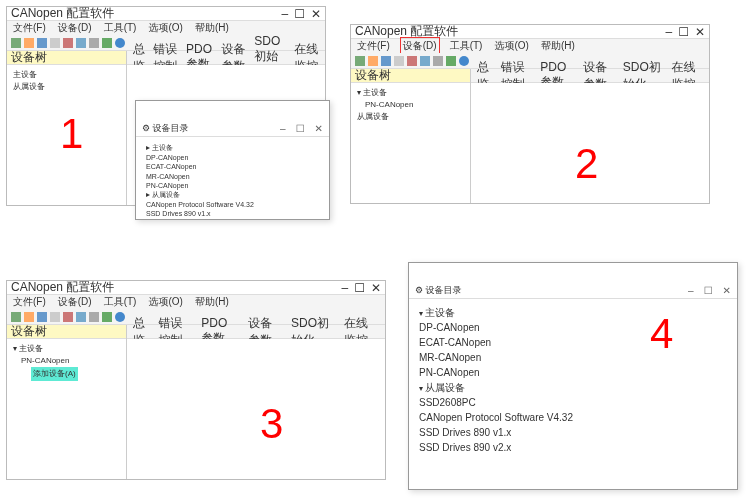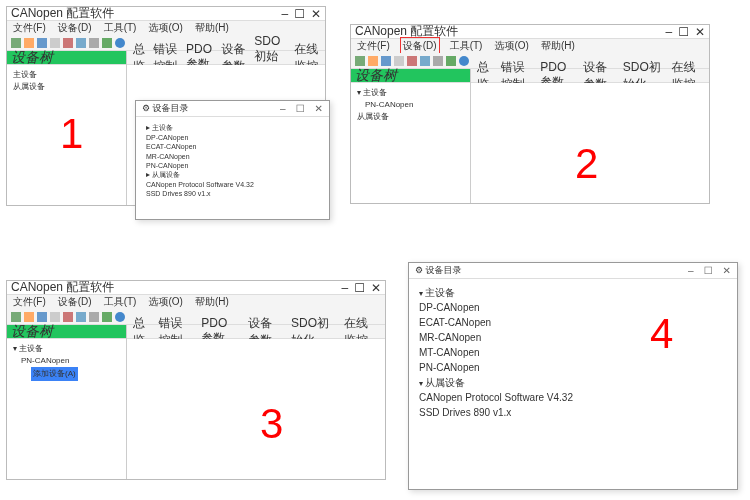--- a/index.html
+++ b/index.html
@@ -8,30 +8,30 @@
   .win { border: 1px solid #bbb; background: #f4f4f4; display: flex; flex-direction: column; }
   .titlebar { height: 14px; background: #fff; border-bottom: 1px solid #ddd; display: flex; align-items: center; padding: 0 4px; justify-content: space-between; font-size: 12px; }
   .titlebar .right { display: flex; gap: 6px; }
   .menubar { height: 14px; display: flex; align-items: center; gap: 8px; padding: 0 4px; font-size: 10px; background: #f4f4f4; }
   .menubar .mi { padding: 1px 2px; }
   .menubar .mi.hl { border: 1px solid #e33; }
   .toolbar { height: 16px; display: flex; align-items: center; gap: 3px; padding: 0 4px; background: #f4f4f4; border-bottom: 1px solid #ddd; }
   .tbicon { width: 10px; height: 10px; display: inline-block; }
   .body { flex: 1; display: flex; background: #fff; }
   .treepane { width: 120px; border-right: 1px solid #ccc; display: flex; flex-direction: column; }
-  .treehead { height: 14px; border-bottom: 1px solid #ddd; display: flex; align-items: center; padding: 0 4px; font-size: 14px; background: #22c55e; font-style: italic; }
+  .treehead { height: 14px; border-bottom: 1px solid #ddd; display: flex; align-items: center; padding: 0 4px; font-size: 12px; background: #fef9c3; }
   .tree { padding: 4px 6px; font-size: 8px; line-height: 1.5; }
   .tree .lv1 { padding-left: 8px; }
   .tree .lv2 { padding-left: 18px; }
-  .tree .ctx { background: #3b82f6; padding: 1px 2px; display: inline-block; }
+  .tree .ctx { background: #5eead4; padding: 1px 2px; display: inline-block; }
   .main { flex: 1; display: flex; flex-direction: column; }
   .tabbar { height: 14px; border-bottom: 1px solid #ddd; display: flex; align-items: center; gap: 8px; padding: 0 6px; font-size: 12px; background: #f4f4f4; }
   .content { flex: 1; background: #fff; }
   .dialog { position: absolute; border: 1px solid #999; background: #fff; display: flex; flex-direction: column; box-shadow: 2px 2px 6px rgba(0,0,0,0.15); }
-  .dlg-title { height: 16px; display: flex; align-items: center; justify-content: space-between; padding: 0 6px; font-size: 9px; border-bottom: 1px solid #ddd; }
+  .dlg-title { height: 16px; display: flex; align-items: center; justify-content: space-between; padding: 0 6px; font-size: 9px; border-bottom: 1px solid #ddd; margin-top: 20px; }
   .dlg-title .wc { display: flex; gap: 10px; font-size: 10px; color: #666; }
   .dlg-body { flex: 1; padding: 6px 10px; font-size: 8px; line-height: 1.5; overflow: hidden; }
   .dlg-body .h { font-weight: normal; }
   .dlg-btns { border-top: 1px solid #ddd; padding: 4px 6px; display: flex; justify-content: flex-end; gap: 6px; }
   .btn { border: 1px solid #aaa; background: #f8f8f8; padding: 2px 12px; font-size: 9px; }
   .bignum { position: absolute; color: #ff0000; font-size: 42px; font-family: Arial, sans-serif; font-weight: normal; }
   .tri::before { content: "▸"; margin-right: 2px; font-size: 8px; }
   .triD::before { content: "▾"; margin-right: 2px; font-size: 8px; }
 </style>
 </head>
@@ -218,21 +218,22 @@
       <span>–</span>
       <span>☐</span>
       <span>✕</span>
     </span>
   </div>
   <div class="dlg-body" style="font-size:10px;">
     <div class="triD h">主设备</div>
     <div class="lv2">DP-CANopen</div>
     <div class="lv2">ECAT-CANopen</div>
     <div class="lv2">MR-CANopen</div>
-    <div class="lv2">MT-CANopen</div>
     <div class="lv2">PN-CANopen</div>
     <div class="triD h">从属设备</div>
+    <div class="lv2">SSD2608PC</div>
     <div class="lv2">CANopen Protocol Software V4.32</div>
     <div class="lv2">SSD Drives 890 v1.x</div>
+    <div class="lv2">SSD Drives 890 v2.x</div>
 
   </div>
 </div>
 <div class="bignum" style="left:650px; top:310px;">4</div>
 
 </body></html>

